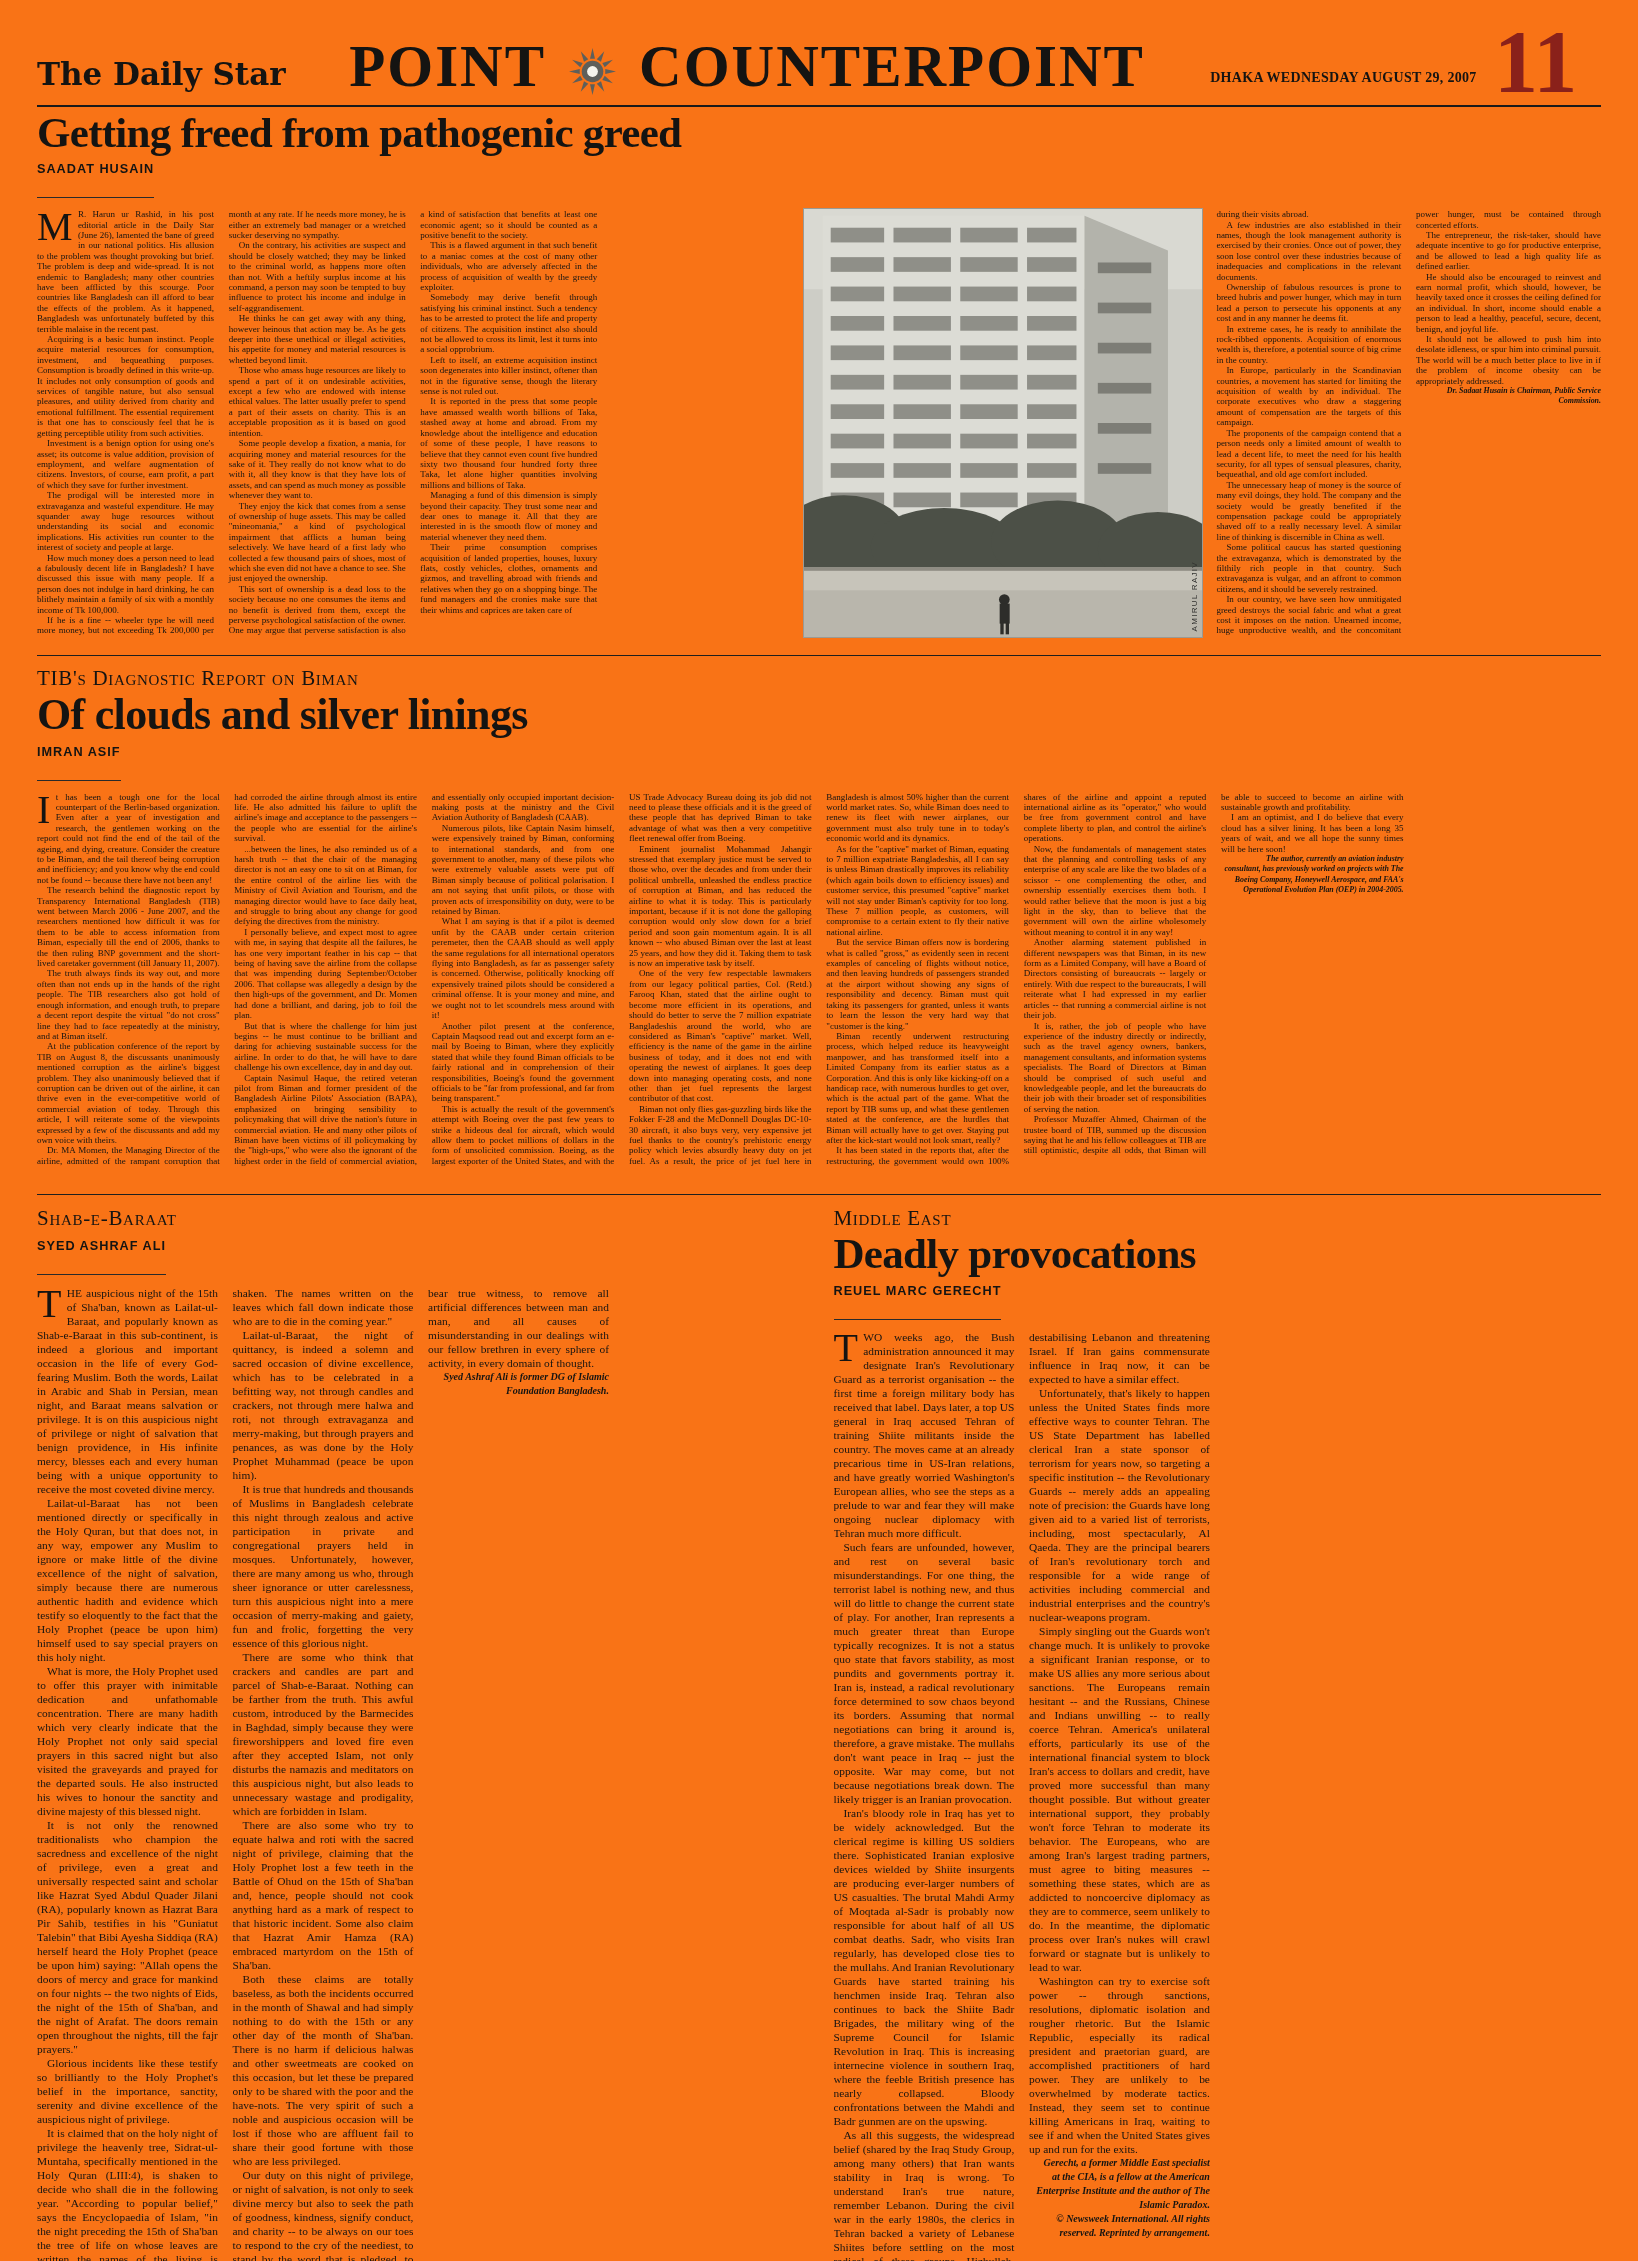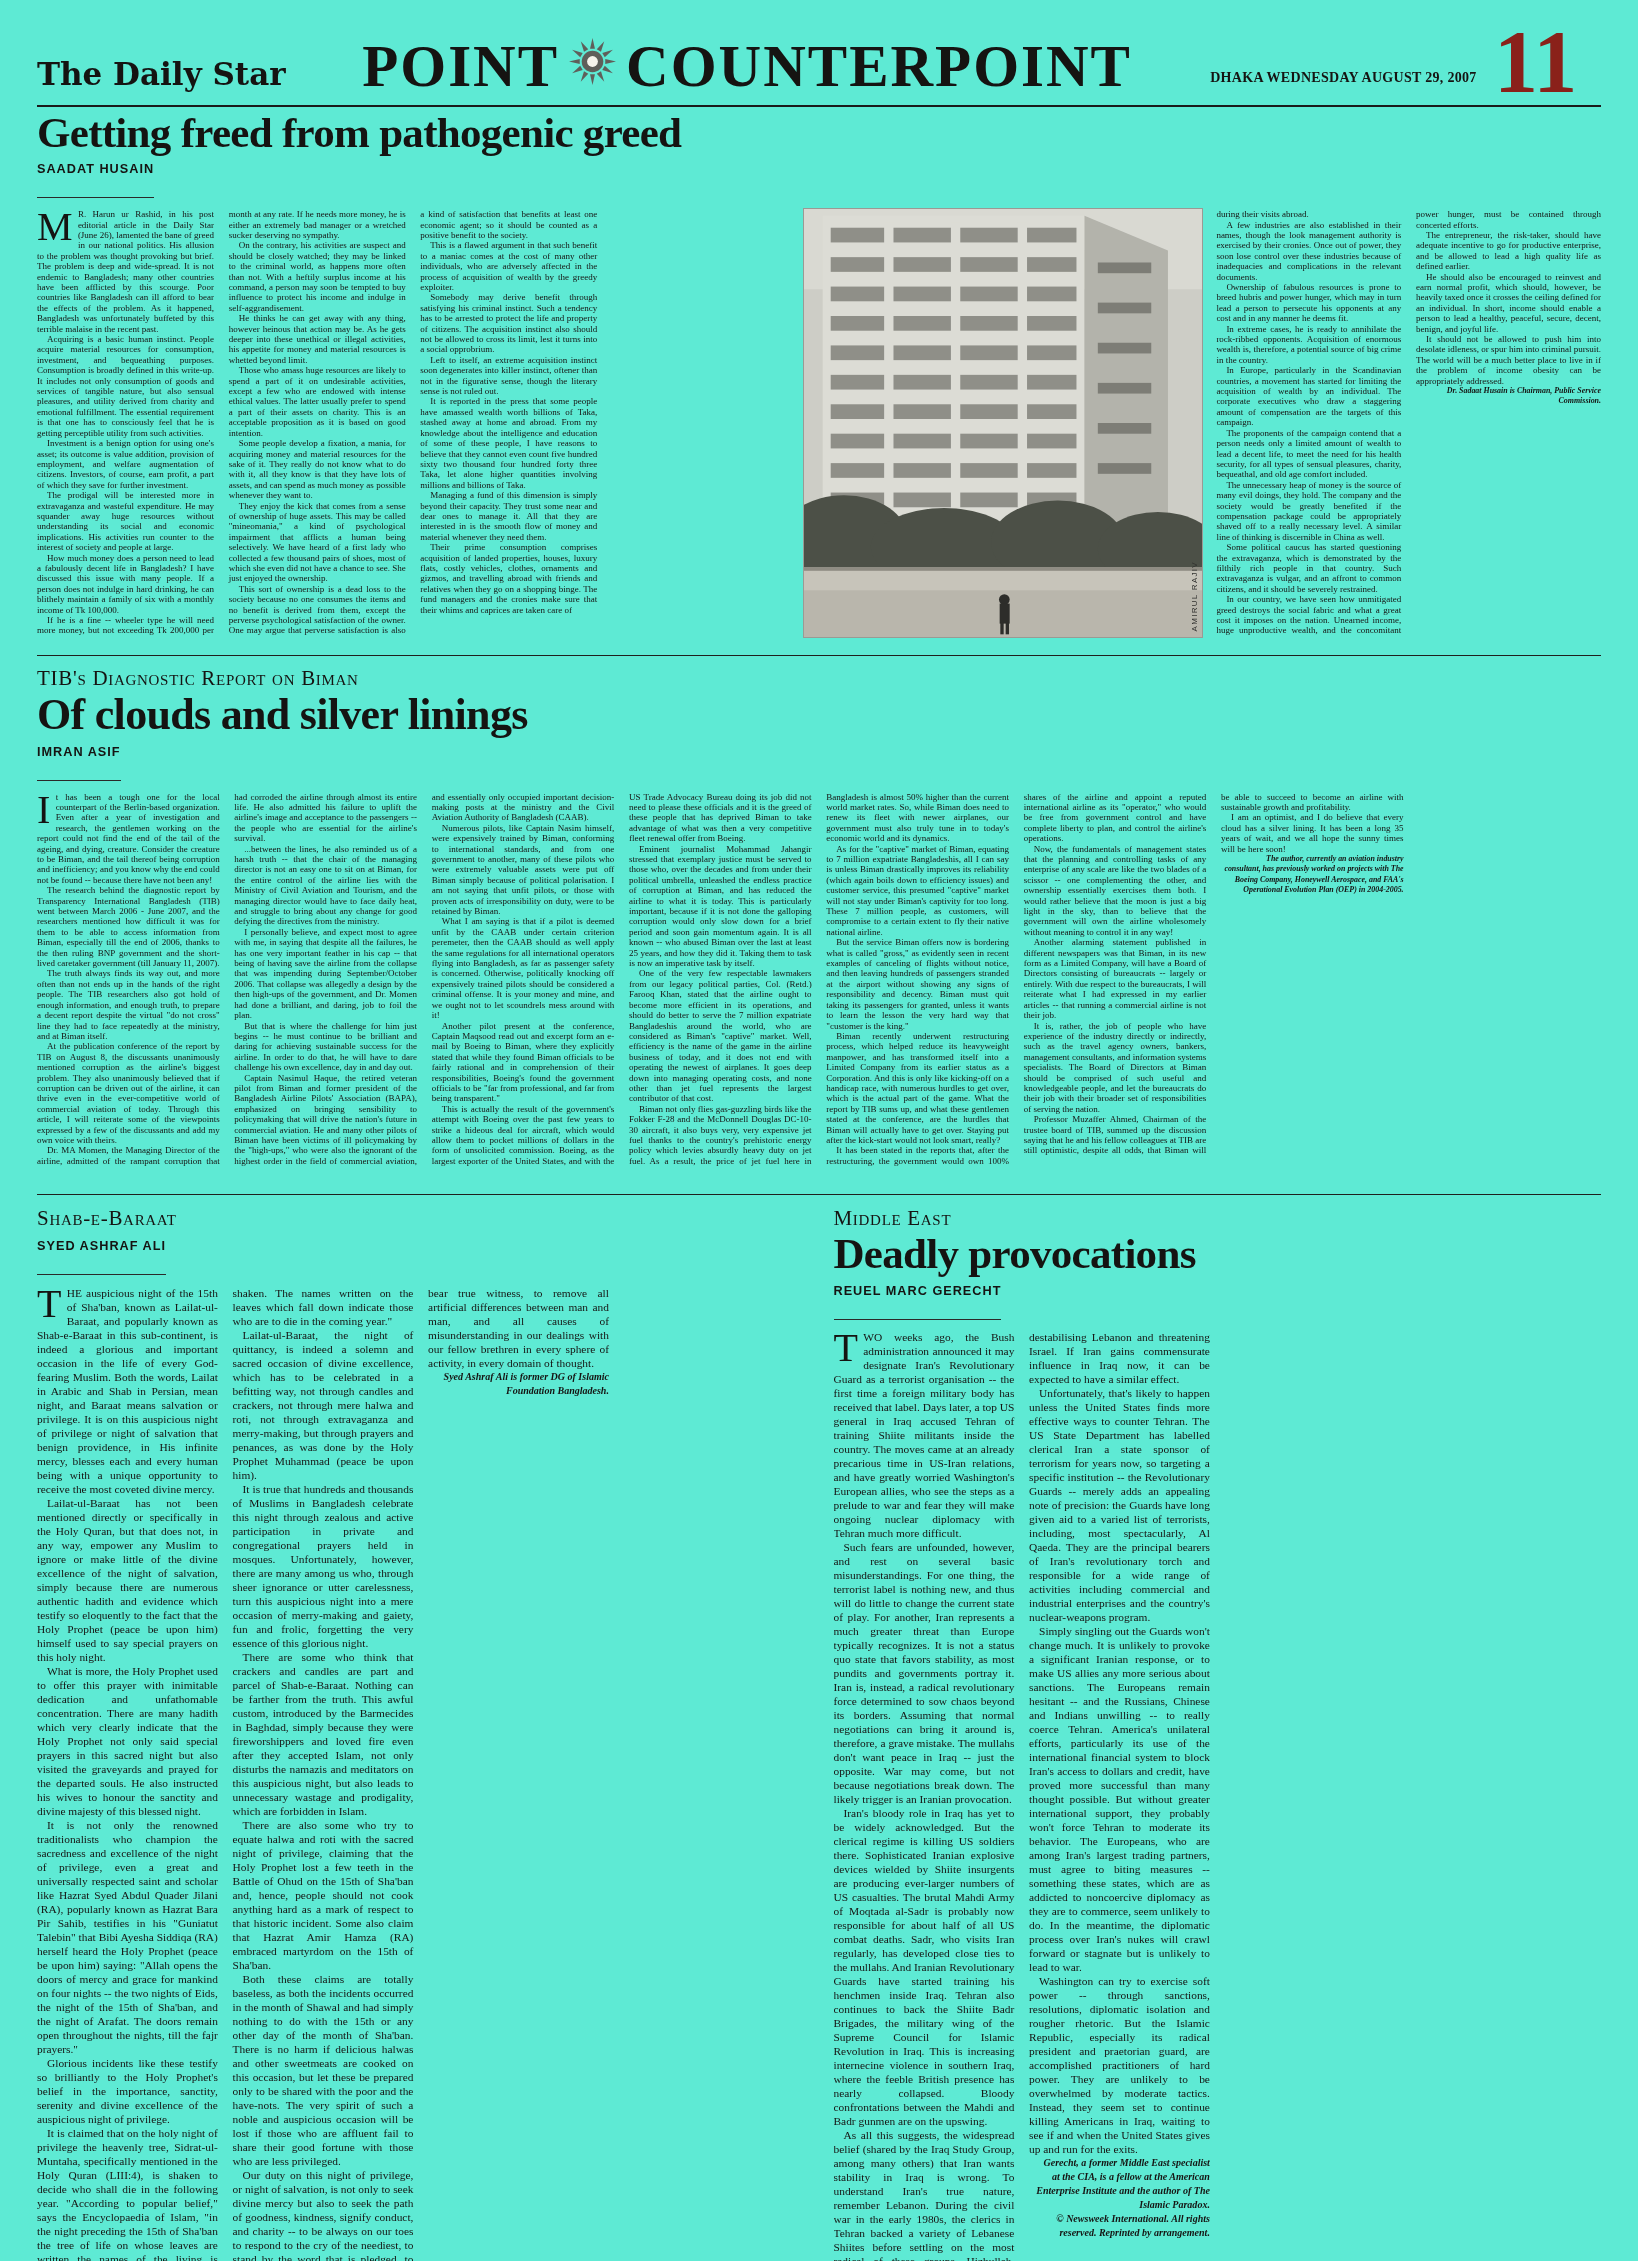--- a/index.html
+++ b/index.html
@@ -1,34 +1,34 @@
 <!DOCTYPE html>
 <html style="font-size:10.7px"><head>
 <meta charset="utf-8">
 <title>The Daily Star — Point Counterpoint</title>
 <style>
   * { box-sizing: border-box; margin: 0; padding: 0; }
   html, body { background: #7a7a78; }
   .page {
     width: 1638px; height: 2261px; margin: 0 auto; position: relative; overflow: hidden;
-    background: #5eead4; color: #151412;
+    background: #f97316; color: #151412;
     font-family: "Liberation Serif", serif;
     padding: 16px 37px 13.4px 37px;
   }
   
   .masthead {
     display: grid; grid-template-columns: 247px 1fr auto 107px;
     align-items: end; column-gap: 17.4px; padding: 10.7px 0 8px 0;
   }
   .logo {
     font-family: "DejaVu Serif", serif; font-weight: 700;
     font-size: 31px; letter-spacing: 0px; padding-bottom: 5.3px; white-space: nowrap;
   }
   .section-title {
-    display: flex; align-items: flex-start; justify-content: center; gap: 9px;
+    display: flex; align-items: flex-end; justify-content: center; gap: 22px;
     font-size: 59px; font-weight: 600; letter-spacing: 2px; line-height: 1;
     font-family: "Liberation Serif", serif; padding-bottom: 1.3px; white-space: nowrap;
   }
   .sun-icon { width: 49px; height: 49px; flex: 0 0 auto; }
   .dateline {
     font-size: 14px; font-weight: 700; letter-spacing: 0.3px;
     padding-bottom: 10.7px; white-space: nowrap; text-align: center;
   }
   .page-number {
     font-size: 88px; font-weight: 700; color: #8a211a; line-height: 0.8;

